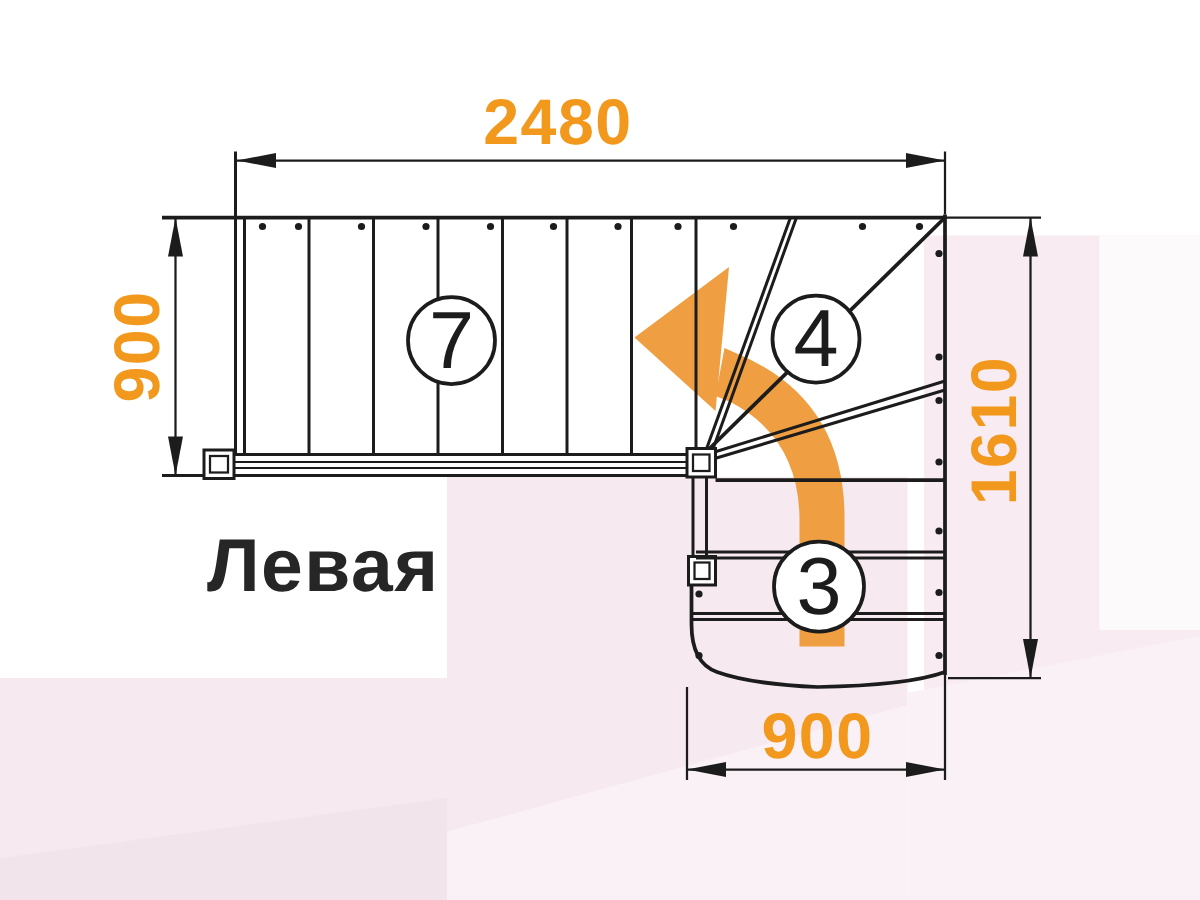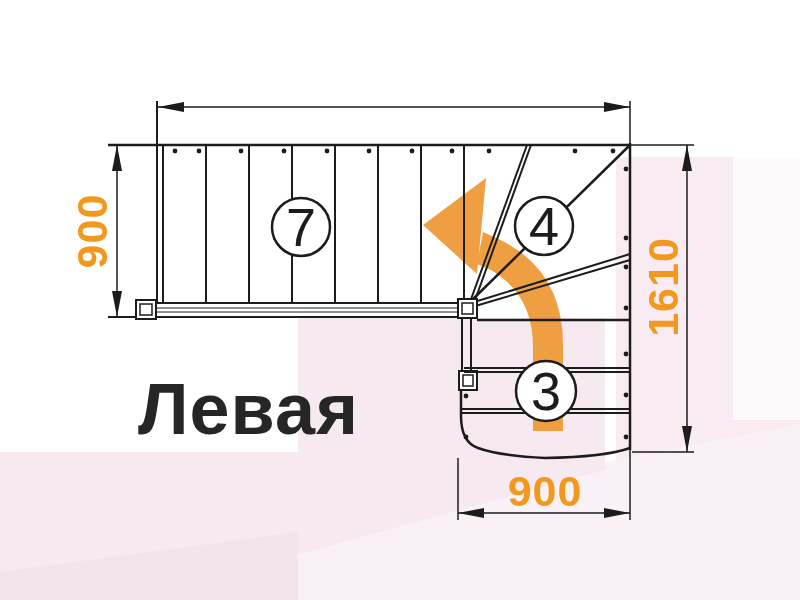--- a/index.html
+++ b/index.html
@@ -12,21 +12,21 @@
   .txt{position:absolute;z-index:2;}
   .dim{
     color:#F2981C;font-weight:bold;font-size:43px;letter-spacing:1px;
     text-align:center;white-space:nowrap;
   }
   .dim.rot{transform:rotate(-90deg);}
   .circnum{
     color:#1c1c1c;font-weight:400;font-size:54px;text-align:center;white-space:nowrap;
   }
   .title{
-    color:#262626;font-weight:bold;font-size:72px;white-space:nowrap;letter-spacing:1px;margin-top:20px;
+    color:#262626;font-weight:bold;font-size:50px;white-space:nowrap;letter-spacing:1px;
   }
 </style>
 </head>
 <body>
 
 <div id="canvas">
 
   <div class="bg" style="left:298px;top:318px;width:307px;height:282px;background:#f6e9f0;"></div>
   <div class="bg" style="left:0px;top:452px;width:298px;height:148px;background:#f6e9f0;"></div>
   <div class="bg" style="left:616px;top:157px;width:184px;height:443px;background:#f8ecf2;"></div>
@@ -145,20 +145,21 @@
       </g>
     </g>
 
     <g fill="#ffffff" stroke="#1c1c1c" stroke-width="2.5">
       <circle cx="301" cy="227" r="29"></circle>
       <circle cx="544" cy="226" r="29"></circle>
       <circle cx="546" cy="391" r="30"></circle>
     </g>
   </svg>
 
+  <div class="txt dim" style="left:272px;top:58px;width:200px;">2480</div>
 
   <div class="txt dim rot" style="left:27px;top:208px;width:130px;height:46px;line-height:46px;">900</div>
 
   <div class="txt dim rot" style="left:593px;top:264px;width:140px;height:46px;line-height:46px;">1610</div>
 
   <div class="txt dim" style="left:445px;top:467px;width:200px;">900</div>
 
   <div class="txt circnum" style="left:271px;top:204px;width:60px;height:46px;line-height:46px;">7</div>
 
   <div class="txt circnum" style="left:514px;top:203px;width:60px;height:46px;line-height:46px;">4</div>

